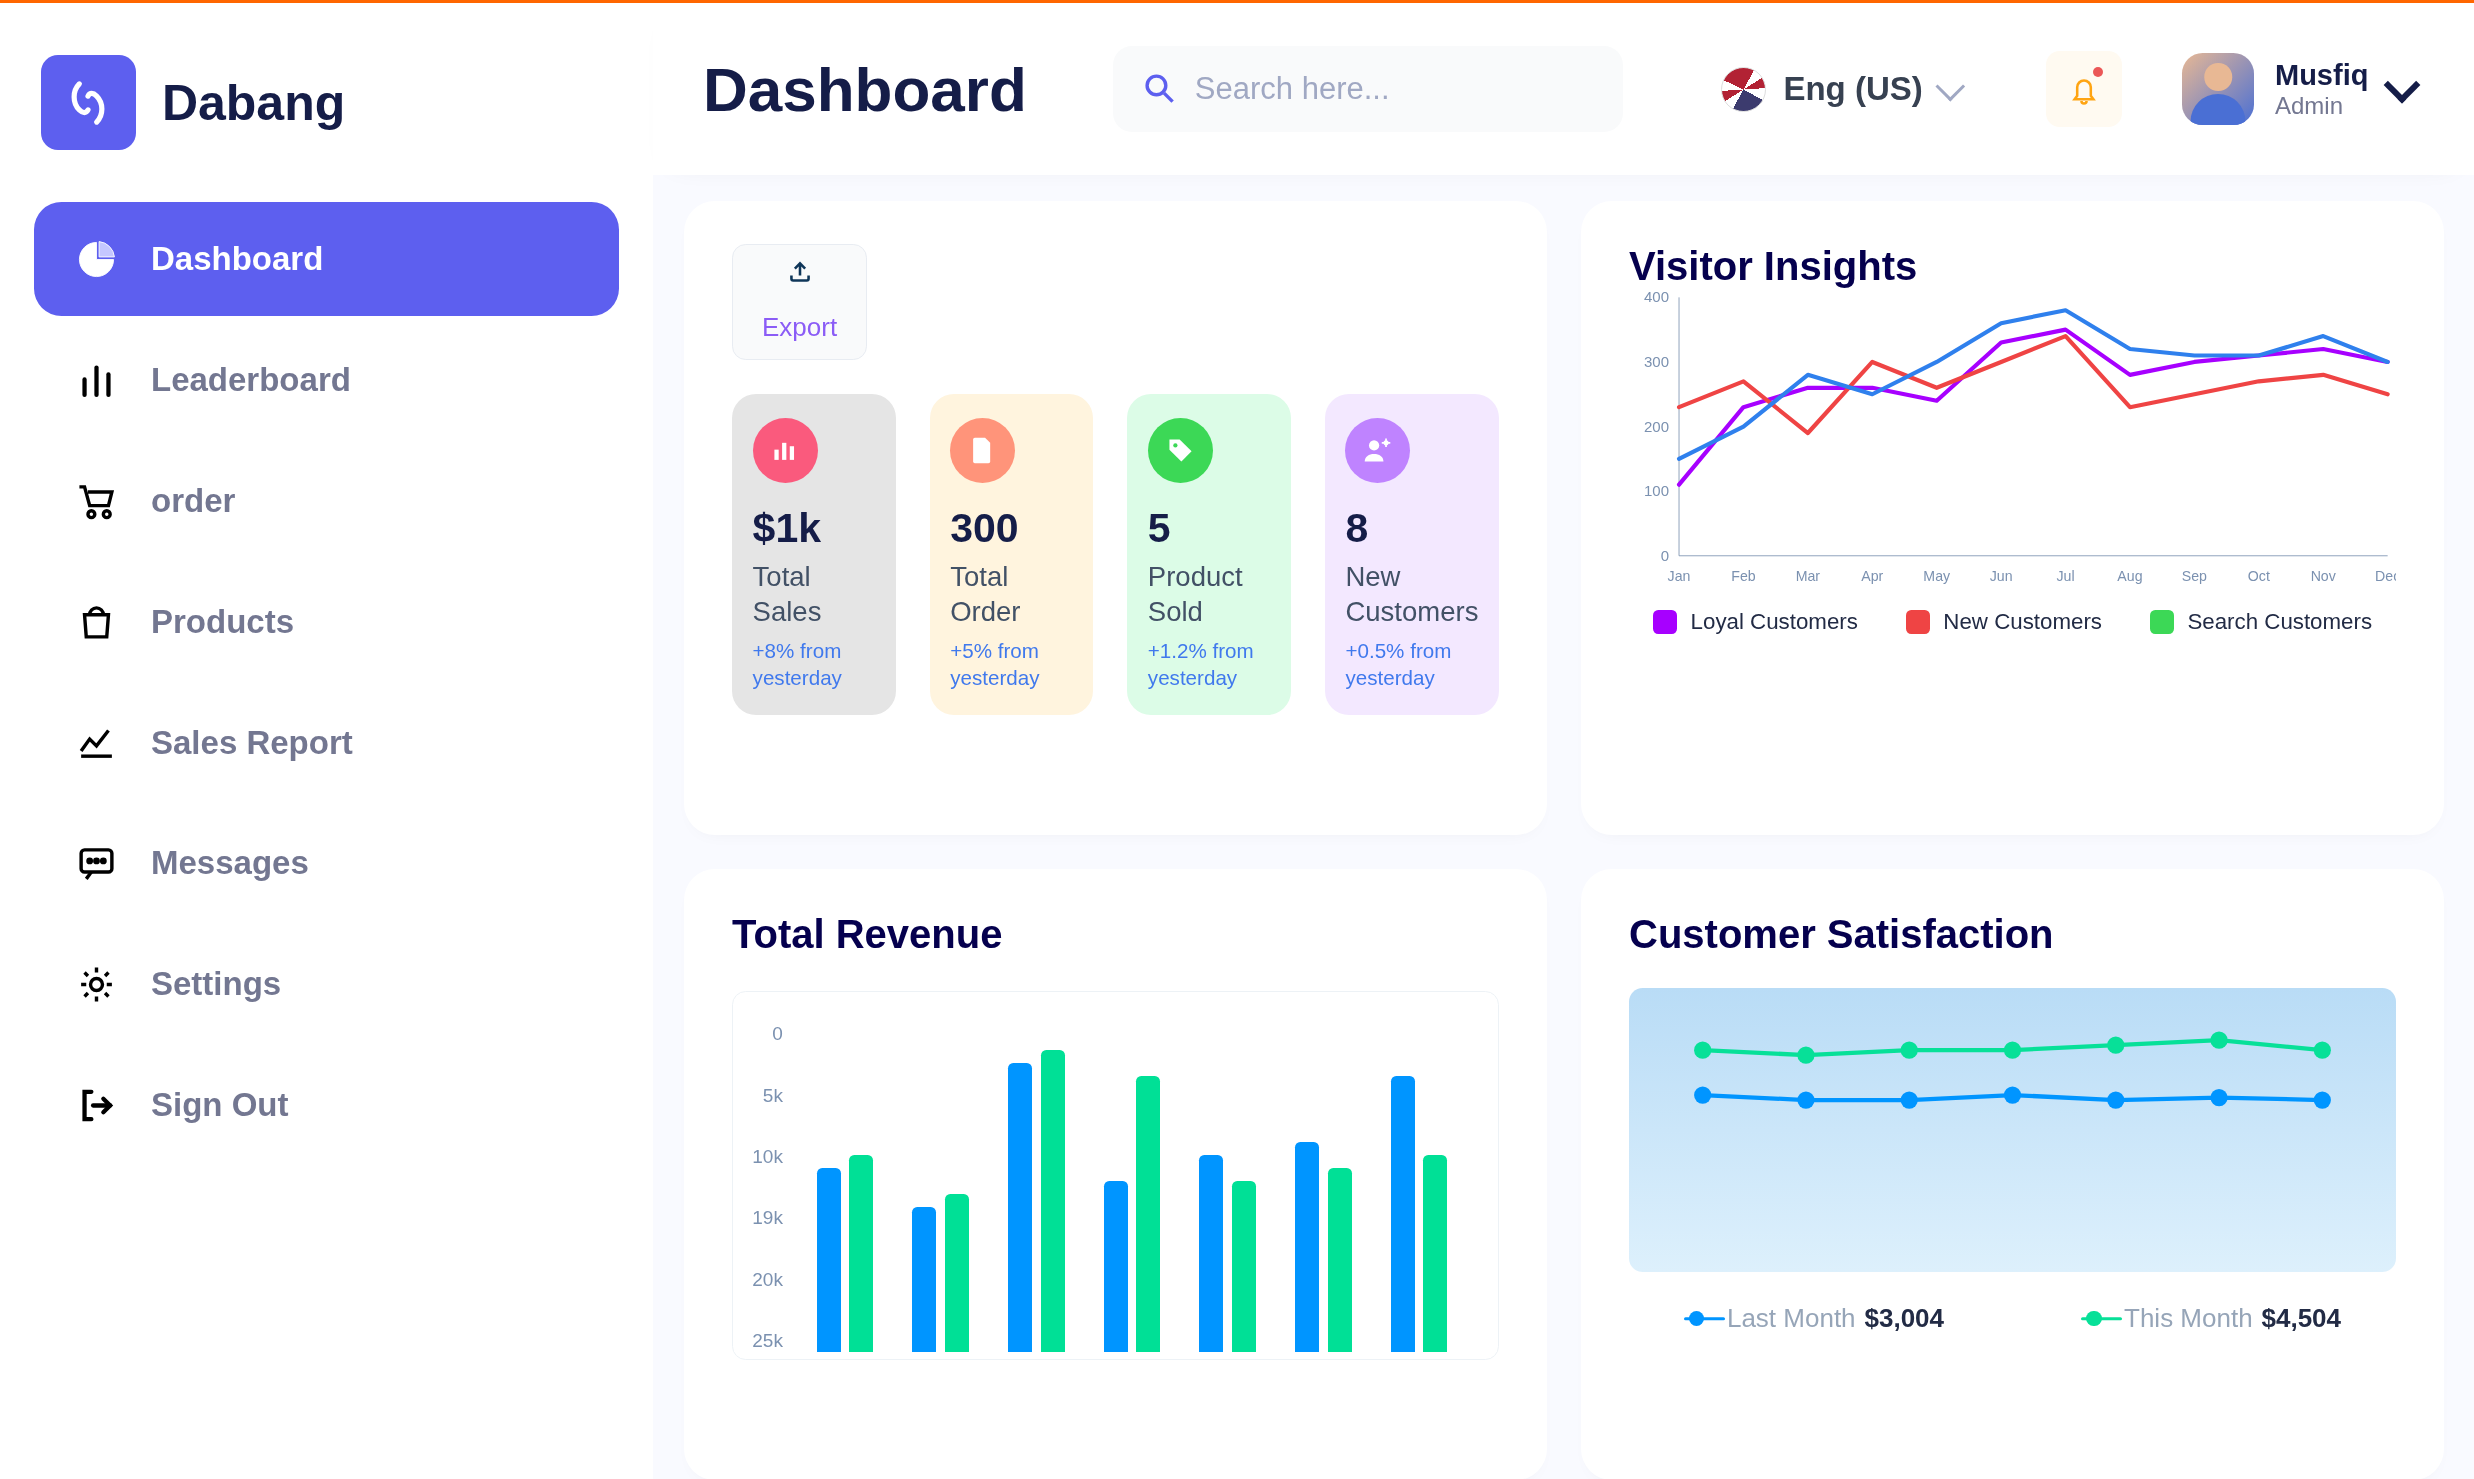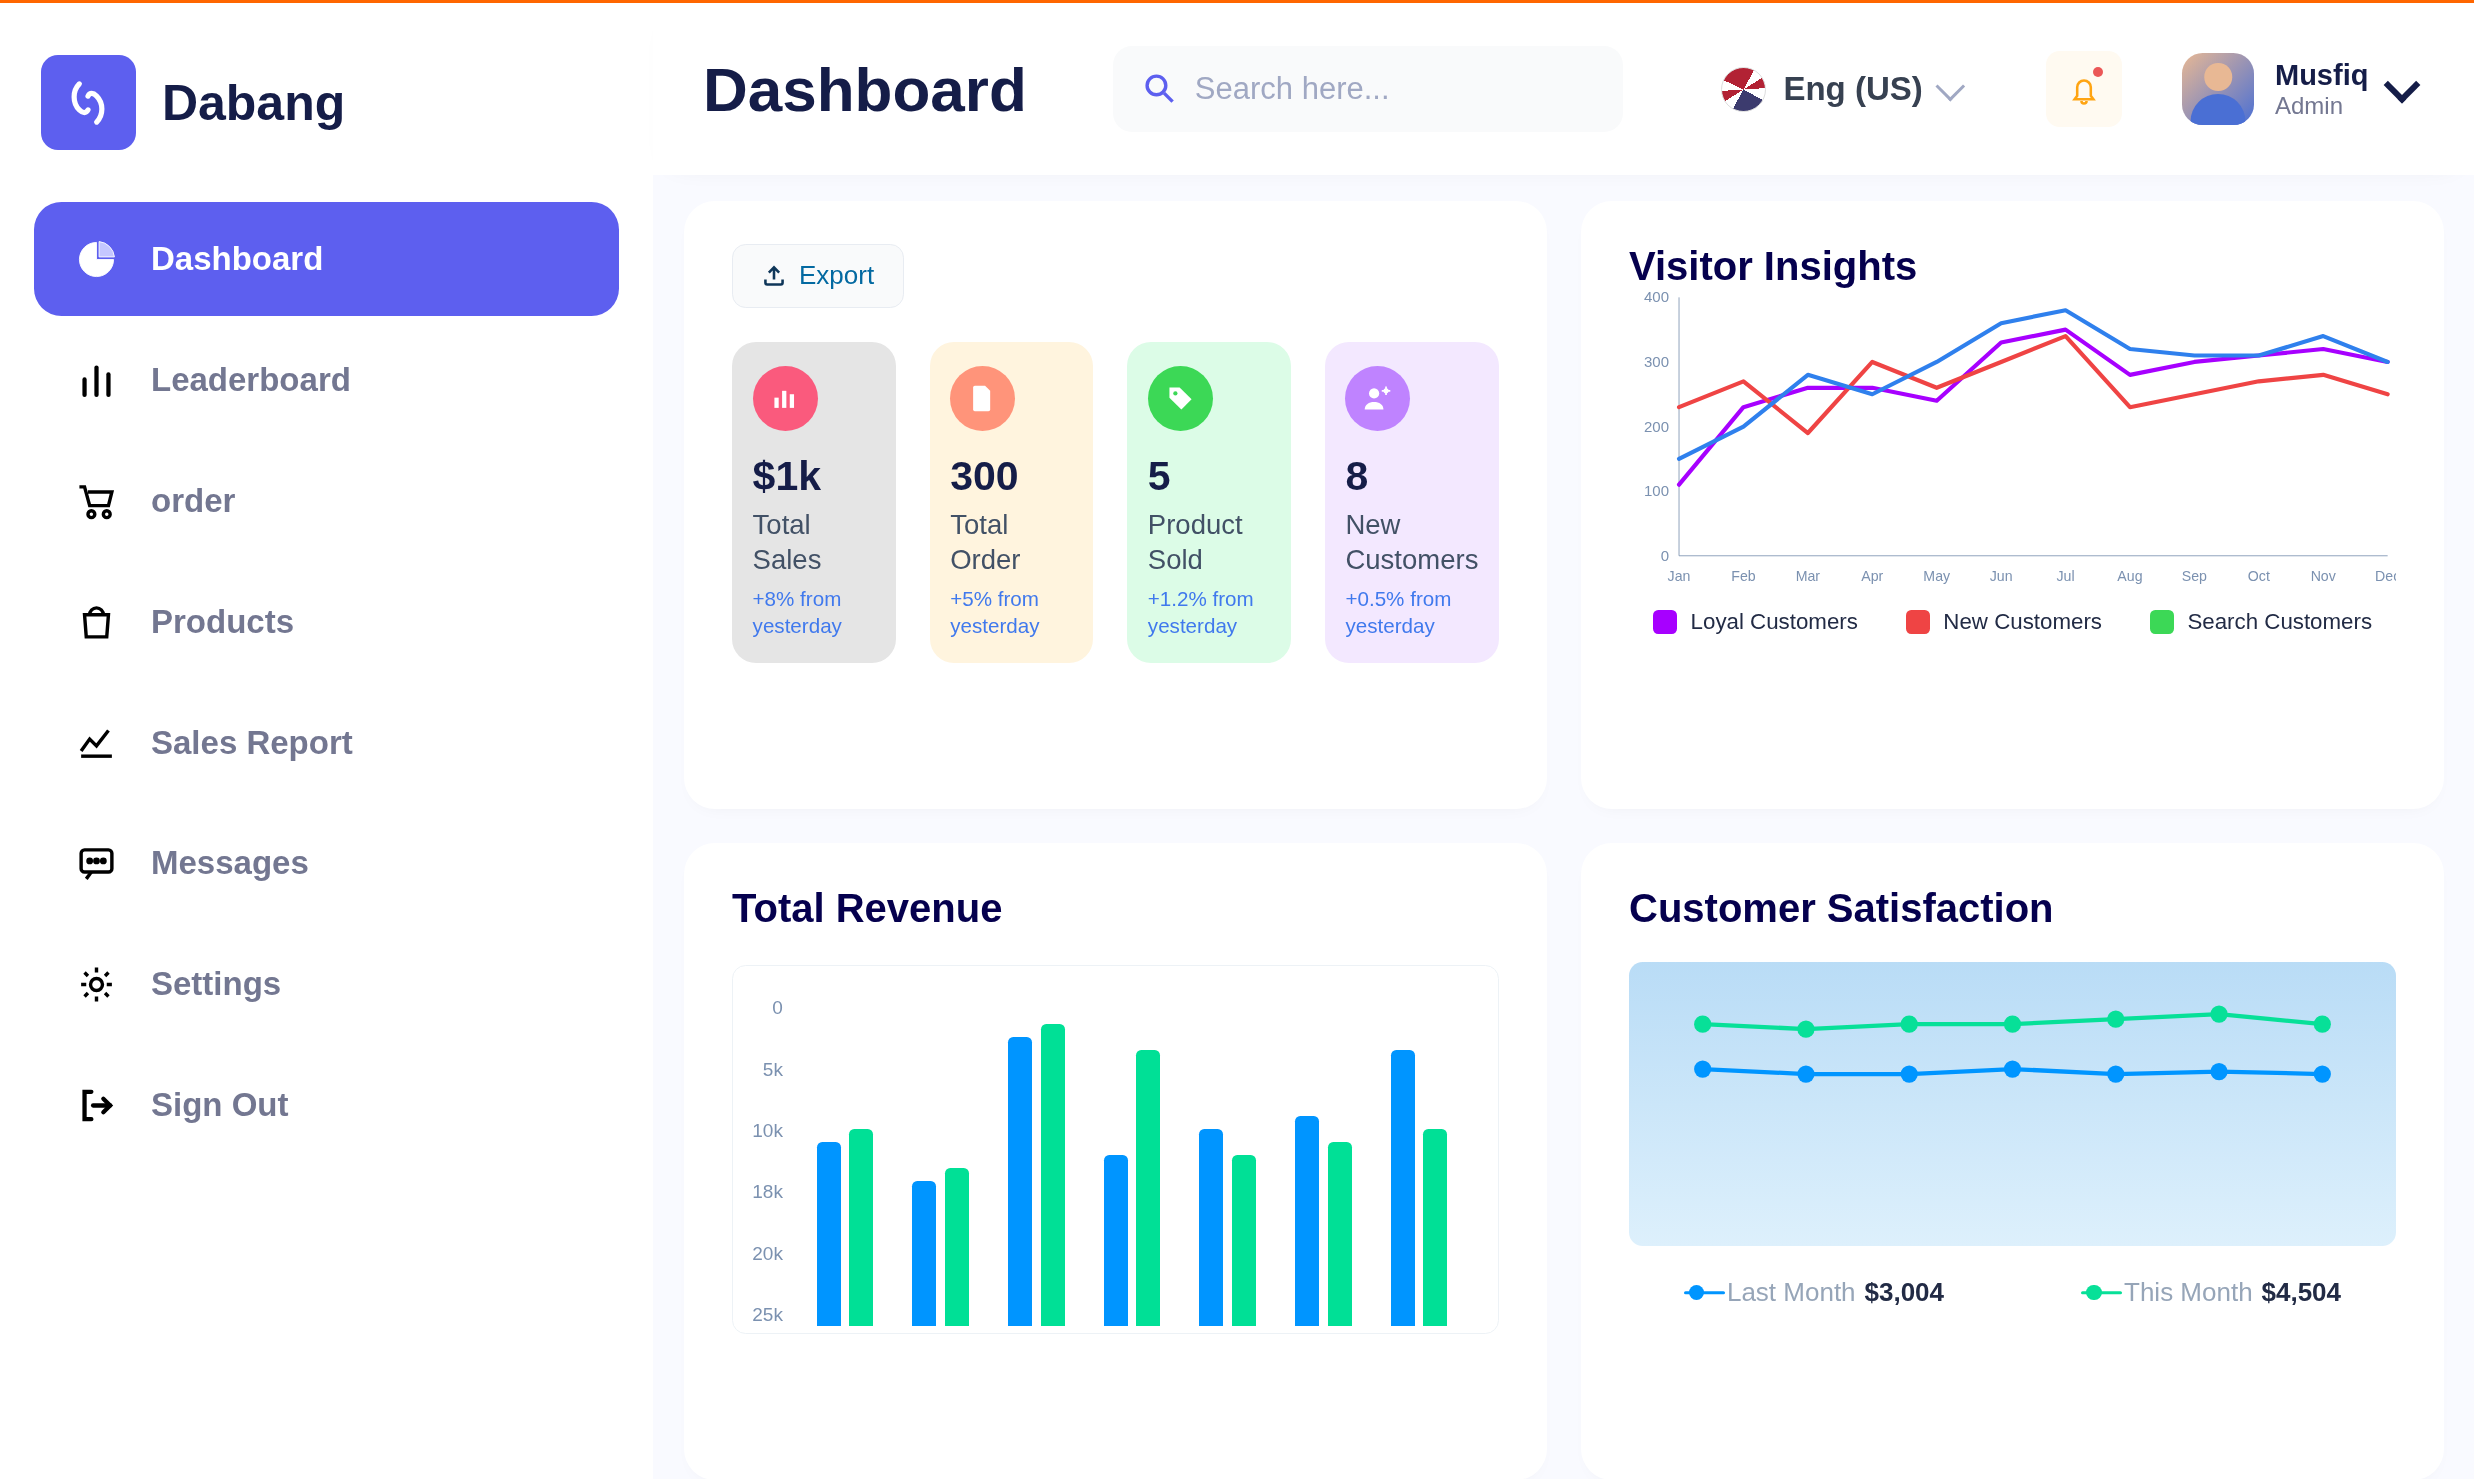--- a/index.html
+++ b/index.html
@@ -186,27 +186,28 @@
   .card-subtitle {
     font-size: 27.5px;
     color: #737791;
     margin-top: 8.6px;
   }
   .card-header {
     display: flex; justify-content: space-between; align-items: flex-start;
     margin-bottom: 34px;
   }
   .export-btn {
-    display: flex; align-items: center; gap: 13px;
+    display: flex; align-items: center; gap: 28px;
     background: #F9FAFB;
     border: 0.9px solid #E8ECF2;
     padding: 15.5px 29px;
     border-radius: 13.7px;
-    font-size: 26px; font-weight: 500; color: #0369a1;
+    font-size: 26px; font-weight: 500; color: #8b5cf6;
     cursor: pointer;
+    flex-direction: column;
   }
   
   .kpi-row { display: flex; gap: 34px; }
   .kpi-tile {
     flex: 1;
     border-radius: 24px;
     padding: 24px 20.6px;
     display: flex; flex-direction: column; gap: 8.6px;
   }
   .kpi-icon {
@@ -526,21 +527,21 @@
           </div>
       </section>
 
       <section class="card revenue-card">
         <div class="card-title">Total Revenue</div>
         <div class="revenue-chart-box">
           <div class="rev-ylabels" id="rev-ylabels">
               <span>0</span>
               <span>5k</span>
               <span>10k</span>
-              <span>18k</span>
+              <span>19k</span>
               <span>20k</span>
               <span>25k</span>
             </div>
           <div class="rev-bars-area" id="rev-bars">
               <div class="rev-day-group">
                 <div class="rev-bar" style="background: rgb(0, 149, 255); height: 56%;"></div>
                 <div class="rev-bar" style="background: rgb(0, 224, 150); height: 60%;"></div>
               </div>
               <div class="rev-day-group">
                 <div class="rev-bar" style="background: rgb(0, 149, 255); height: 44%;"></div>

